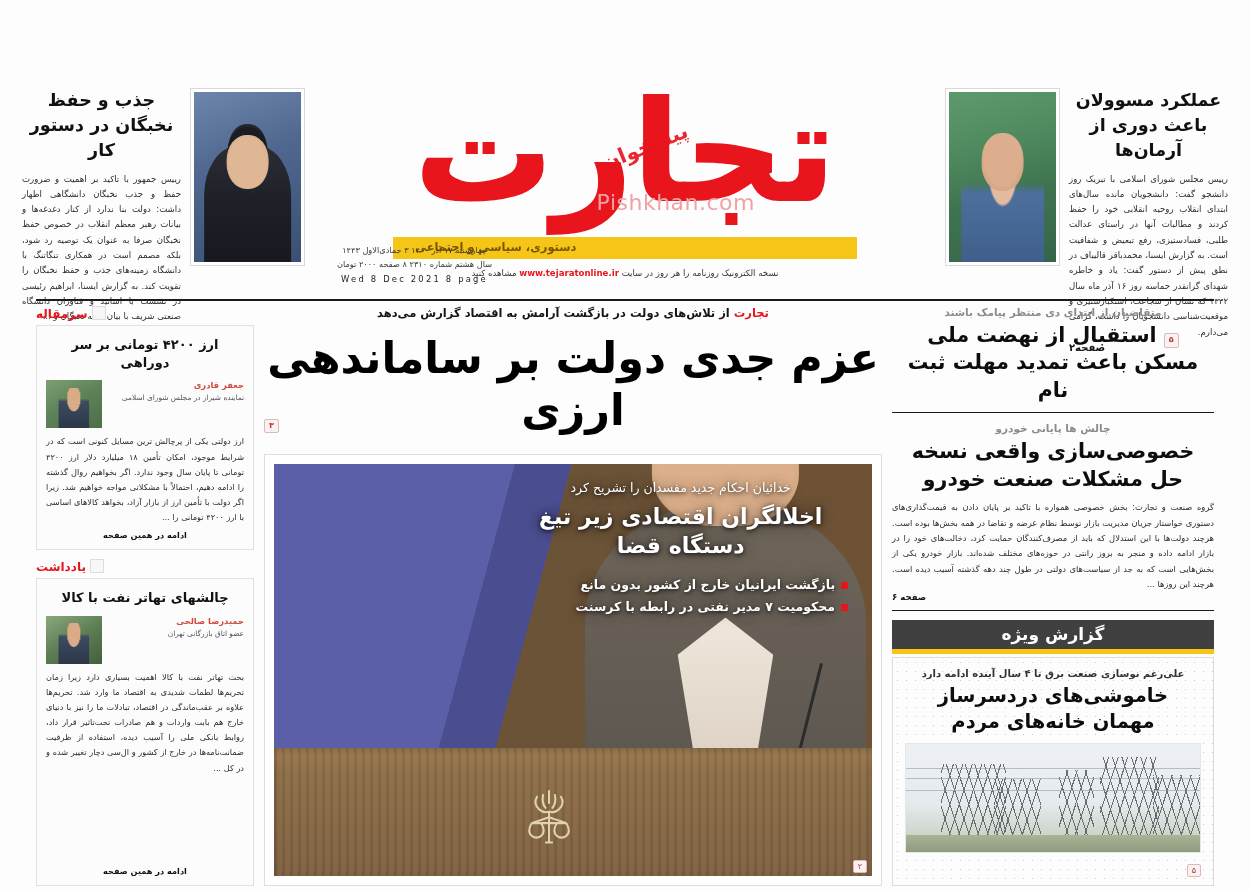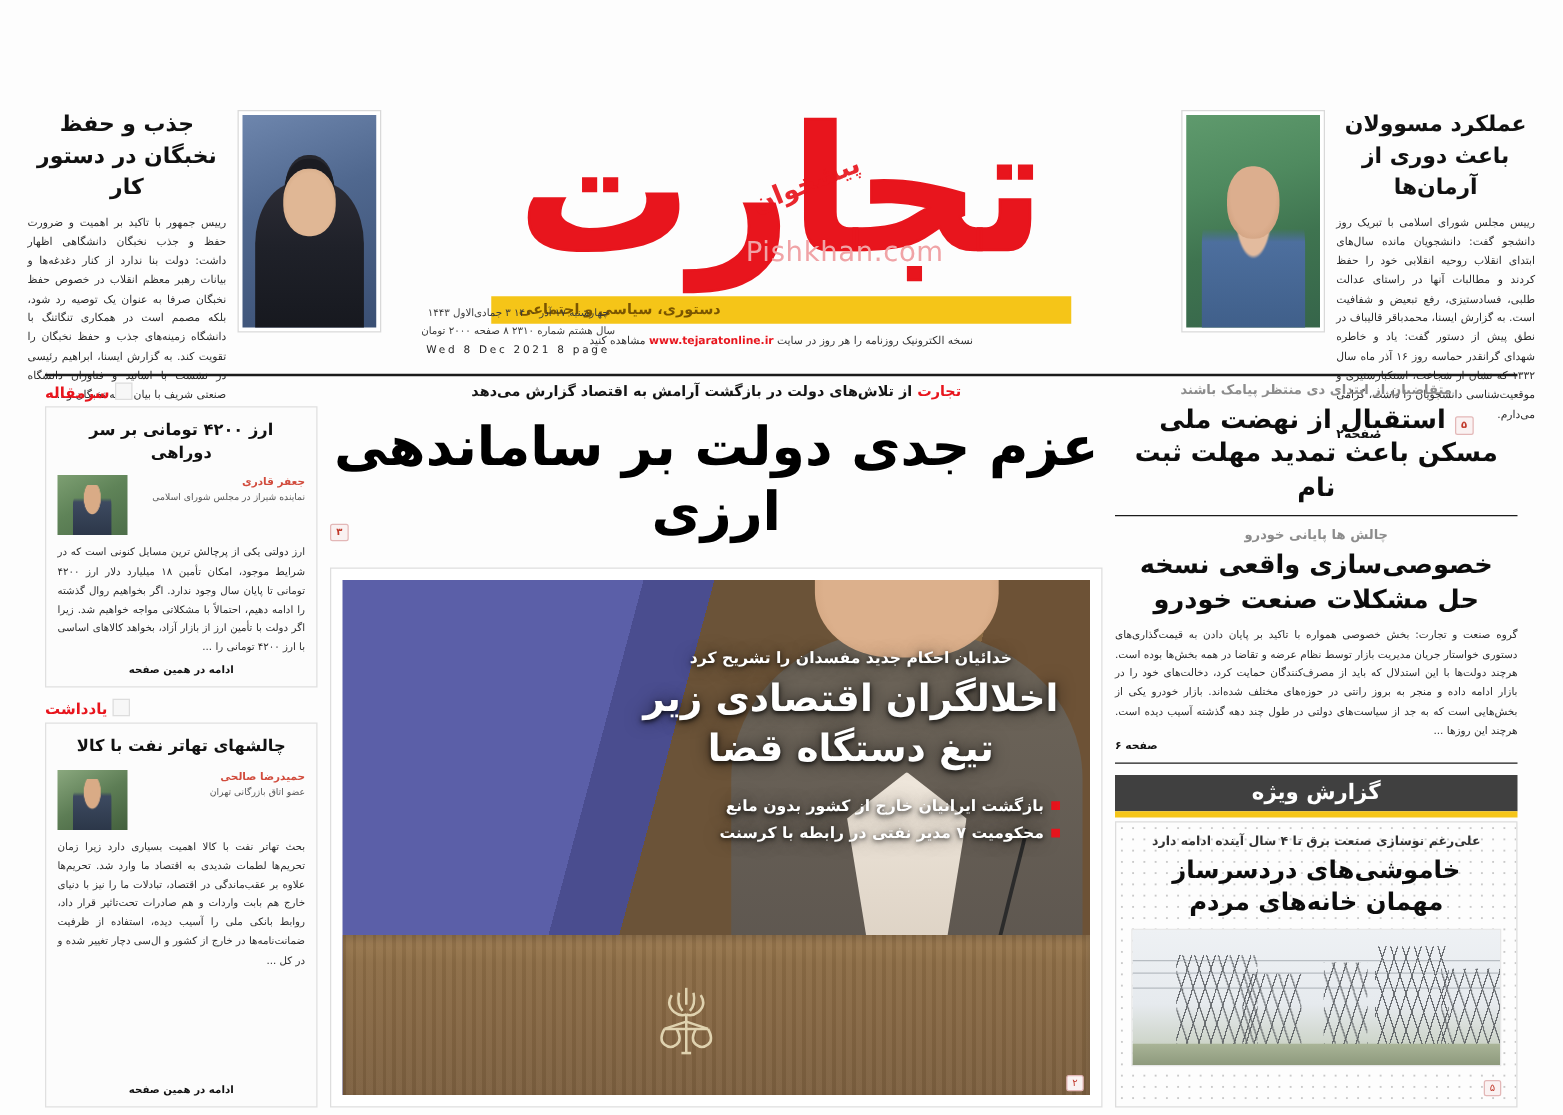--- a/index.html
+++ b/index.html
@@ -395,23 +395,23 @@
   }
 
   .photo-overlay {
     position: absolute;
     top: 4%; right: 4%;
     width: 56%;
     text-align: center;
     color: #fff;
     text-shadow: 0 1px 4px rgba(0,0,0,.85), 0 0 14px rgba(0,0,0,.6);
   }
-  .ov-kicker { font-size: 12.5px; font-weight: bold; margin-bottom: 7px; margin-top: 38px; }
+  .ov-kicker { font-size: 12.5px; font-weight: normal; margin-bottom: 7px; }
   .ov-head {
-    font-size: 30px; font-weight: bold; line-height: 1.32;
+    font-size: 22px; font-weight: bold; line-height: 1.32;
     letter-spacing: -0.6px;
   }
   .ov-bullets { margin-top: 14px; }
   .ov-bullet {
     font-size: 12.5px; font-weight: bold; line-height: 1.75;
     display: flex; align-items: center; justify-content: flex-start;
     gap: 6px; direction: rtl;
   }
   .ov-dot {
     width: 7px; height: 7px; background: #e8151d;

